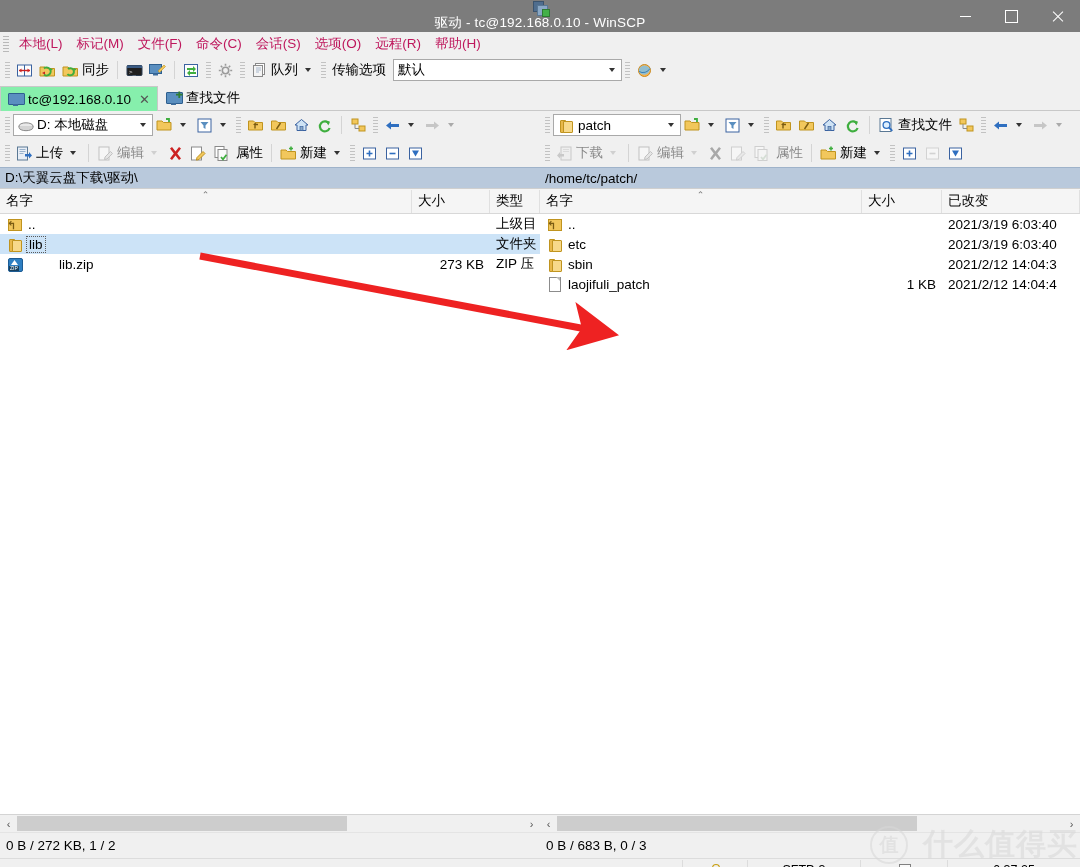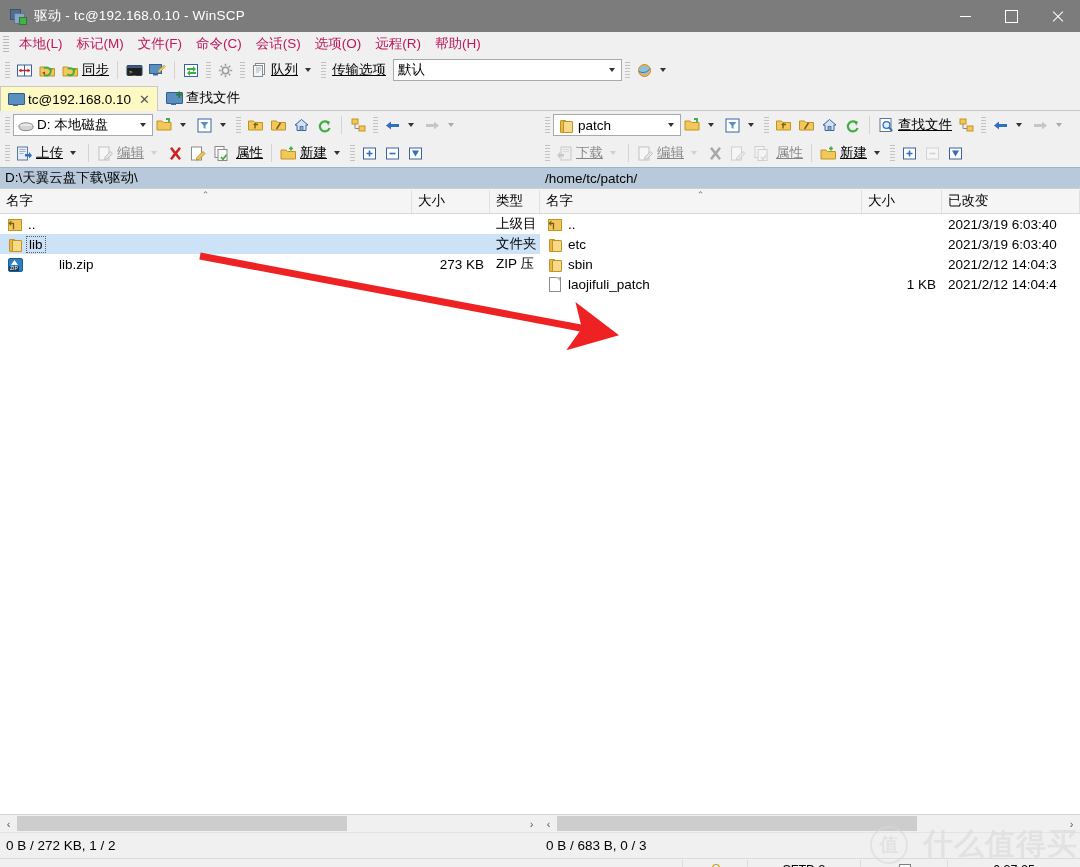--- a/index.html
+++ b/index.html
@@ -10,21 +10,21 @@
     font-family: "Liberation Sans", "DejaVu Sans", sans-serif;
     font-size: 13px;
     color: #000;
     -webkit-font-smoothing: antialiased;
   }
   #app { position: relative; width: 1080px; height: 867px; }
 
   
   .titlebar {
     height: 32px; background: #7c7c7c; display: flex; align-items: center;
-    color: #ffffff; position: relative;
+    color: #ffffff; position: relative; flex-direction: column;
   }
   .titlebar .tb-icon { width: 16px; height: 16px; margin: 0 8px 0 10px; position: relative; }
   .tb-icon .sq1 { position:absolute; left:0; top:1px; width:9px; height:9px; background:#4f6d8e; border:1px solid #3b536d;}
   .tb-icon .sq2 { position:absolute; left:4px; top:5px; width:9px; height:9px; background:#8aa8c6; border:1px solid #5a7894;}
   .tb-icon .sq3 { position:absolute; left:9px; top:9px; width:6px; height:6px; background:#43b048; border:1px solid #2e7a32;}
   .titlebar .tb-title { font-size: 13.5px; letter-spacing: .2px; }
   .wincontrols { position: absolute; right: 0; top: 0; height: 32px; display: flex; }
   .wc { width: 46px; height: 32px; display: flex; align-items: center; justify-content: center;
         color: #ffffff; font-size: 14px; }
   .wc .dash { width: 11px; height: 1px; background: #fff; }
@@ -39,34 +39,34 @@
   .gripper { width: 6px; height: 16px; margin: 0 3px 0 1px;
              background: repeating-linear-gradient(to bottom, #b9b9b9 0 1px, transparent 1px 3px); }
   .menu-item { padding: 2px 7px; font-size: 13.5px; color: #be185d; white-space: nowrap; }
 
   
   .maintoolbar { height: 28px; background: #f0f0f0; display: flex; align-items: center; padding-left: 2px; }
   .tsep { width: 1px; height: 18px; background: #d4d4d4; margin: 0 5px; }
   .tgrip { width: 5px; height: 17px; margin: 0 3px;
            background: repeating-linear-gradient(to bottom, #c2c2c2 0 1px, transparent 1px 3px); }
   .tbtn { display: flex; align-items: center; height: 24px; padding: 0 3px; gap: 3px; }
-  .tlabel { font-size: 13.5px; text-decoration: underline; }
+  .tlabel { font-size: 13.5px; }
   .caret { width:0;height:0;border-left:3.5px solid transparent;border-right:3.5px solid transparent;
            border-top:4px solid #333; margin: 0 4px; }
   .caret.dim { border-top-color:#aaa; }
 
   
   .ico { position: relative; width: 17px; height: 17px; display:inline-block; flex:none; }
 
   
   .tabbar { height: 26px; background: #f0f0f0; display: flex; align-items: flex-end;
             border-bottom: 1px solid #c8c8c8; }
   .tab { display:flex; align-items:center; gap:5px; height:24px; padding:0 7px; font-size:13.5px;
          border: 1px solid transparent; border-bottom: none; }
-  .tab.active { background: #fef9c3; border-color: #c8c8c8; position: relative; top: 1px; }
+  .tab.active { background: #86efac; border-color: #c8c8c8; position: relative; top: 1px; }
   .tab .tabclose { color:#555; font-size: 13px; margin-left: 3px; }
   .monitor { position:relative; width:15px; height:13px; flex:none; }
   .monitor .scr { position:absolute; left:0; top:0; width:15px; height:10px; background:#5a8fc0;
                   border:1px solid #2e5f8f; border-radius:1px; }
   .monitor .st  { position:absolute; left:5px; bottom:0; width:5px; height:2px; background:#3c6c9c; }
   .monitor .plus{ position:absolute; right:-2px; top:-2px; color:#2f7d32; font-size:9px; font-weight:bold;}
 
   
   .panes { display: flex; height: 747px; }
   .pane { width: 540px; display: flex; flex-direction: column; background:#f0f0f0; }

